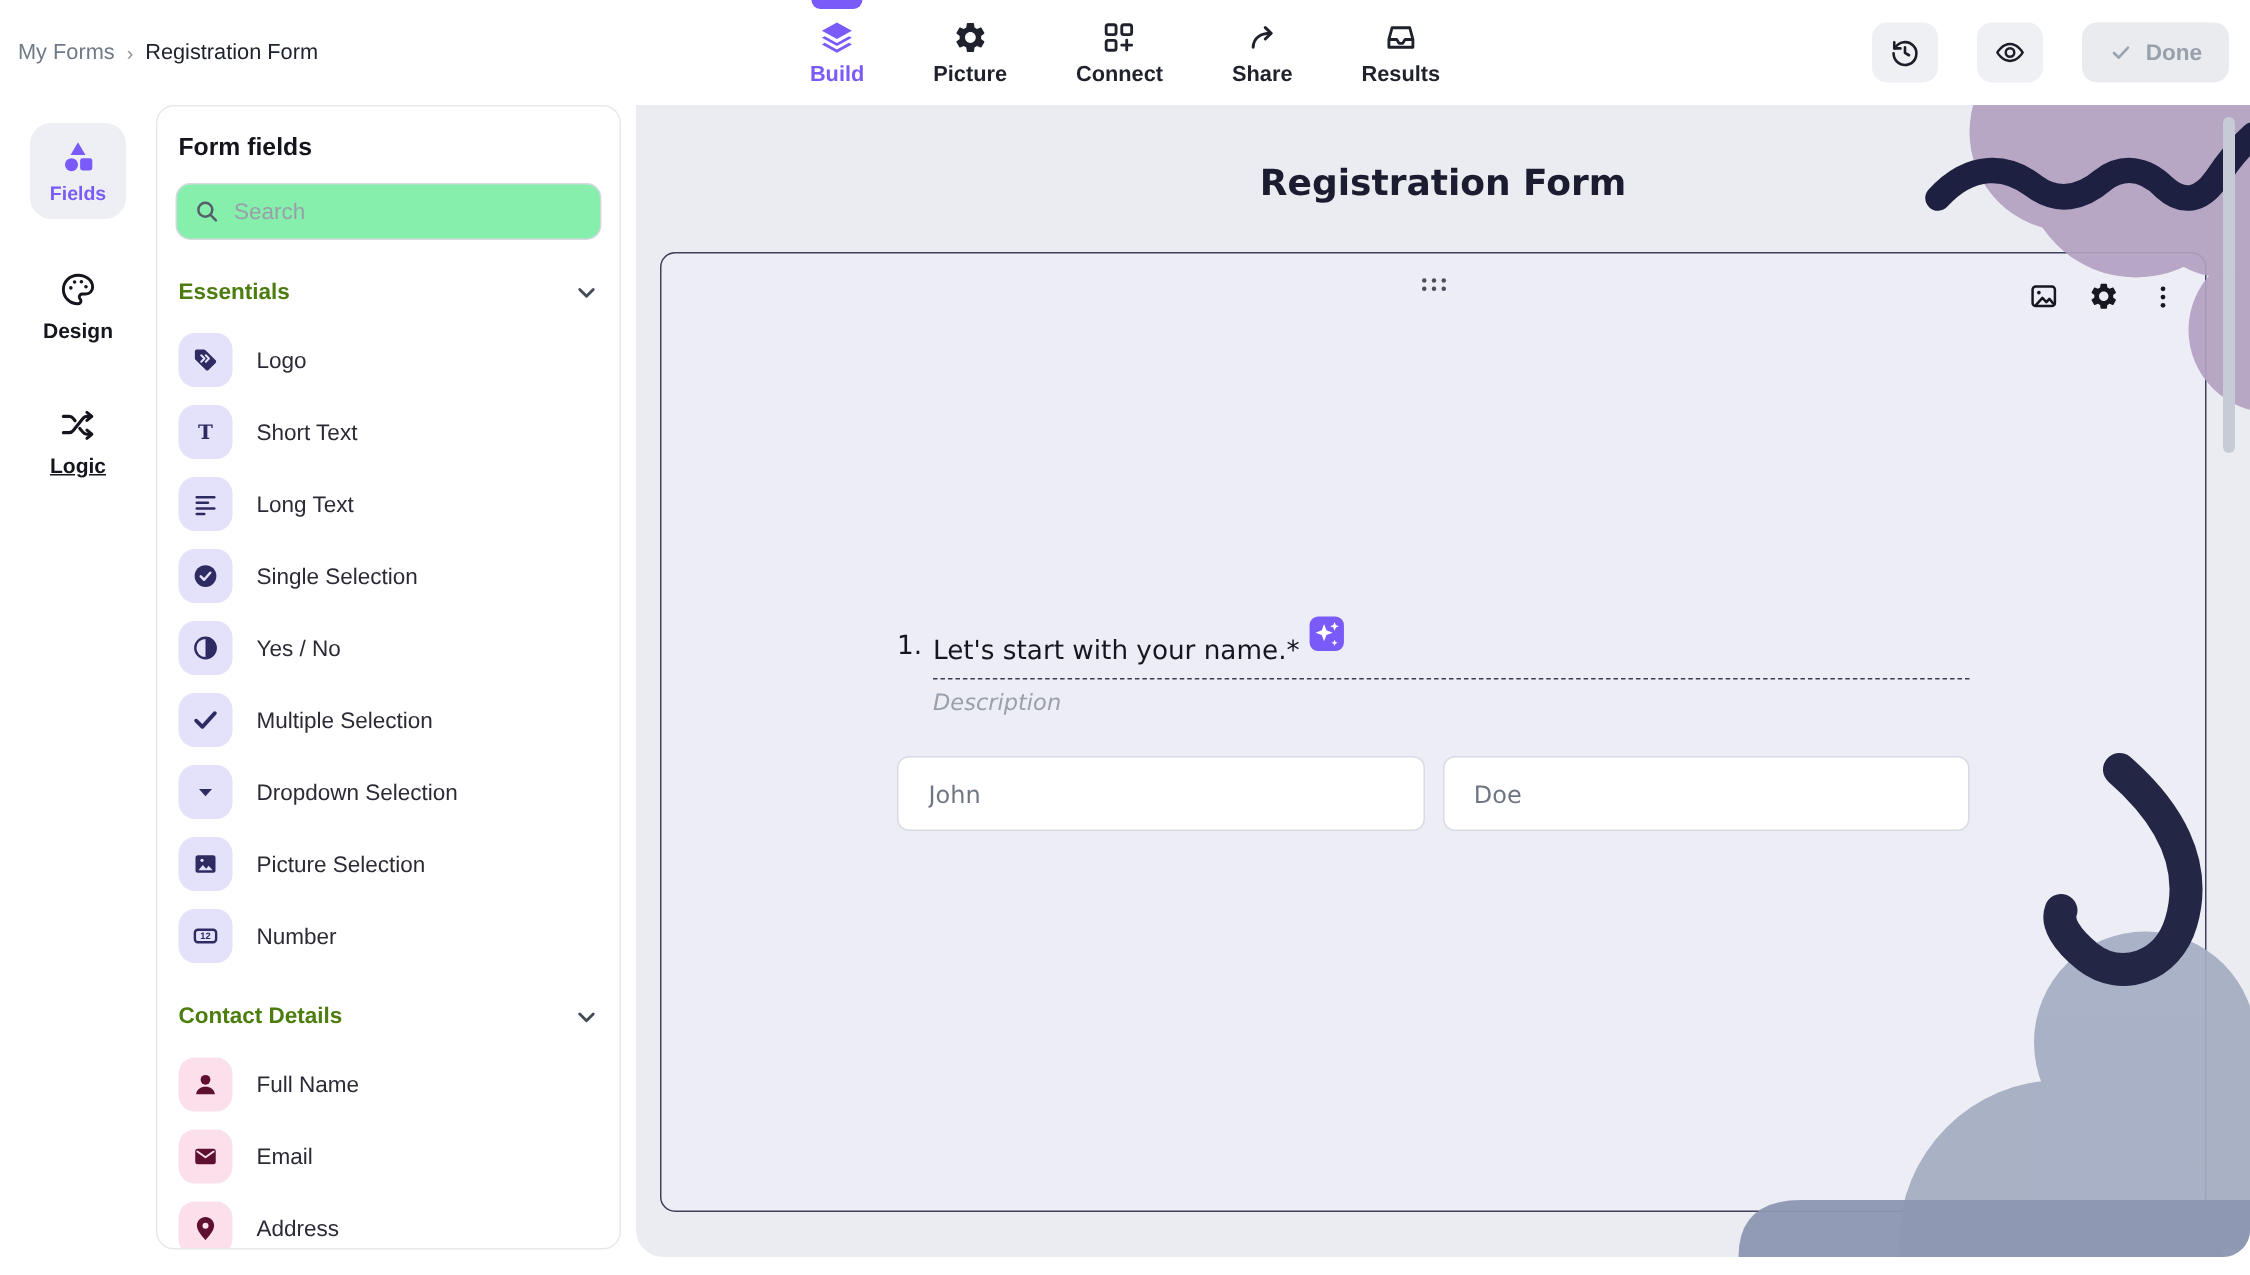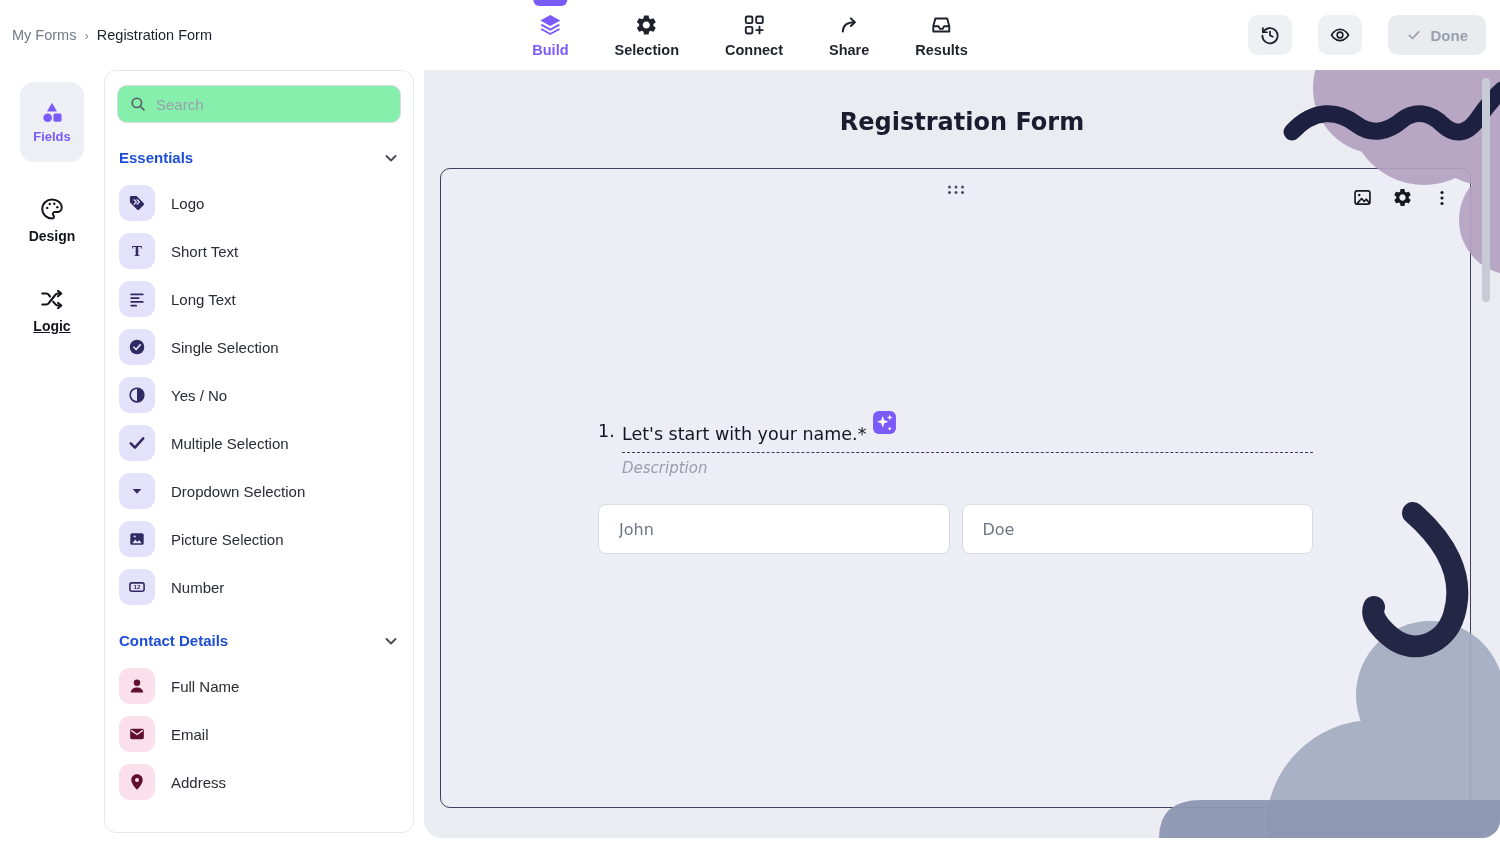--- a/index.html
+++ b/index.html
@@ -19,36 +19,36 @@
   .nav-item .nav-label { font-size:14.5px; font-weight:600; }
   .nav-item.active { color:#7a5af8; }
   .nav-indicator { position:absolute; top:0; left:50%; transform:translateX(-50%); width:34px; height:6px; background:#7a5af8; border-radius:0 0 6px 6px; }
 
   .top-actions { position:absolute; right:14px; top:15px; display:flex; gap:26px;padding-left:32px; }
   .icon-btn { width:44px; height:40px; border-radius:10px; background:#eef0f4; display:flex; align-items:center; justify-content:center; color:#1c1f29; cursor:pointer; }
   .done-btn { height:40px; padding:0 18px; border-radius:10px; background:#e9ebef; color:#97a0ab; display:flex; align-items:center; gap:9px; font-size:15px; font-weight:600; cursor:pointer; }
 
   
   .rail { position:absolute; left:0; top:70px; width:104px; height:780px; background:#fff; z-index:20; }
-  .rail-fields { width:64px; height:80px; margin:12px auto 0; background:#edeff4; border-radius:14px; display:flex; flex-direction:column; align-items:center; justify-content:center; gap:3px; cursor:pointer; }
+  .rail-fields { width:64px; height:64px; margin:12px auto 0; background:#edeff4; border-radius:14px; display:flex; flex-direction:column; align-items:center; justify-content:center; gap:3px; cursor:pointer; }
   .rail-fields .rail-label { color:#7a5af8; }
   .rail-label { font-size:13px; font-weight:600; }
   .rail-item { margin-top:34px; display:flex; flex-direction:column; align-items:center; gap:6px; color:#15161d; cursor:pointer; }
   .rail-item .rail-label { font-size:14px; font-weight:700; }
   .rail-item + .rail-item { margin-top:42px;text-decoration:underline; }
 
   
   .panel { position:absolute; left:104px; top:70px; width:310px; height:763px; background:#fff; border:1px solid #e6e8ec; border-radius:12px; overflow:hidden; z-index:20; }
   .panel-title { margin:18px 0 0 14px; font-size:16.5px; font-weight:700; color:#14151c; }
   .search-box { margin:14px 12px 0; height:38px; border:1.5px solid #d5d9e0; border-radius:10px; display:flex; align-items:center; gap:9px; padding:0 11px; background:#86efac; }
   .search-box input { border:none; outline:none; flex:1; font-size:15px; color:#2a2b33; font-family:inherit; background:transparent; }
   .search-box input::placeholder { color:#99a0ab; }
   .section-head { margin:21px 14px 0; display:flex; align-items:center; justify-content:space-between; cursor:pointer; }
   .section-head.first { margin-top:26px; }
-  .section-title { font-size:15px; font-weight:700; color:#1d4ed8; }
+  .section-title { font-size:15px; font-weight:700; color:#4d7c0f; }
   .rows { margin-top:13px; }
   .field-row { height:48px; display:flex; align-items:center; gap:16px; padding:0 14px; cursor:pointer; }
   .fi { width:36px; height:36px; border-radius:11px; display:flex; align-items:center; justify-content:center; flex:0 0 auto; }
   .fi.ess { background:#e4e1fa; color:#2e2a62; }
   .fi.con { background:#fbdfeb; color:#5f1030; }
   .fi-label { font-size:15px; color:#2a2b35; font-weight:500; }
 
   
   .canvas { position:absolute; left:424px; top:70px; width:1076px; height:768px; background:#ebecf1; border-radius:0 0 18px 18px; overflow:hidden; font-family:"DejaVu Sans", sans-serif; }
   .form-title { position:absolute; left:0; right:0; top:38px; text-align:center; font-size:24px; font-weight:700; color:#1c1c30; }
@@ -91,21 +91,21 @@
           </svg>
       </span>
       <span class="nav-label">Build</span>
     </div>
     <div class="nav-item">
       <span>
         <svg width="24" height="24" viewBox="0 0 24 24" fill="currentColor">
             <path fill-rule="evenodd" d="M19.14 12.94c.04-.3.06-.61.06-.94 0-.32-.02-.64-.07-.94l2.03-1.58c.18-.14.23-.41.12-.61l-1.92-3.32c-.12-.22-.37-.29-.59-.22l-2.39.96c-.5-.38-1.03-.7-1.62-.94l-.36-2.54c-.04-.24-.24-.41-.48-.41h-3.84c-.24 0-.43.17-.47.41l-.36 2.54c-.59.24-1.13.57-1.62.94l-2.39-.96c-.22-.08-.47 0-.59.22L2.74 8.87c-.12.21-.08.47.12.61l2.03 1.58c-.05.3-.09.63-.09.94s.02.64.07.94l-2.03 1.58c-.18.14-.23.41-.12.61l1.92 3.32c.12.22.37.29.59.22l2.39-.96c.5.38 1.03.7 1.62.94l.36 2.54c.05.24.24.41.48.41h3.84c.24 0 .44-.17.47-.41l.36-2.54c.59-.24 1.13-.56 1.62-.94l2.39.96c.22.08.47 0 .59-.22l1.92-3.32c.12-.22.07-.47-.12-.61l-2.01-1.58zM12 15.6c-1.98 0-3.6-1.62-3.6-3.6s1.62-3.6 3.6-3.6 3.6 1.62 3.6 3.6-1.62 3.6-3.6 3.6z"></path>
           </svg>
       </span>
-      <span class="nav-label">Selection</span>
+      <span class="nav-label">Picture</span>
     </div>
     <div class="nav-item">
       <span>
         <svg width="24" height="24" viewBox="0 0 24 24" fill="none" stroke="currentColor" stroke-width="1.9">
             <rect x="3.5" y="3.5" width="6.6" height="6.6" rx="1.4"></rect>
             <rect x="13.9" y="3.5" width="6.6" height="6.6" rx="1.4"></rect>
             <rect x="3.5" y="13.9" width="6.6" height="6.6" rx="1.4"></rect>
             <path d="M17.2 13.8v6.6M13.9 17.1h6.6" stroke-linecap="round"></path>
           </svg>
       </span>
@@ -193,20 +193,21 @@
           <path d="M3 7h3.6c1 0 1.9.5 2.5 1.3l1.1 1.4"></path>
           <path d="M13.1 14.4l1.9 2.3c.6.8 1.5 1.3 2.5 1.3H20"></path>
           <path d="M17.5 15.5l3 2.5-3 2.5"></path>
         </svg>
     </span>
     <span class="rail-label">Logic</span>
   </div>
 </div>
 
 <div class="panel">
+  <div class="panel-title">Form fields</div>
 
   <div class="search-box">
     <span>
       <svg width="18" height="18" viewBox="0 0 24 24" fill="none" stroke="#565e6a" stroke-width="2.2" stroke-linecap="round">
           <circle cx="10.5" cy="10.5" r="6.2"></circle>
           <path d="M15.3 15.3l4.6 4.6"></path>
         </svg>
     </span>
     <input type="text" placeholder="Search" style="">
   </div>

